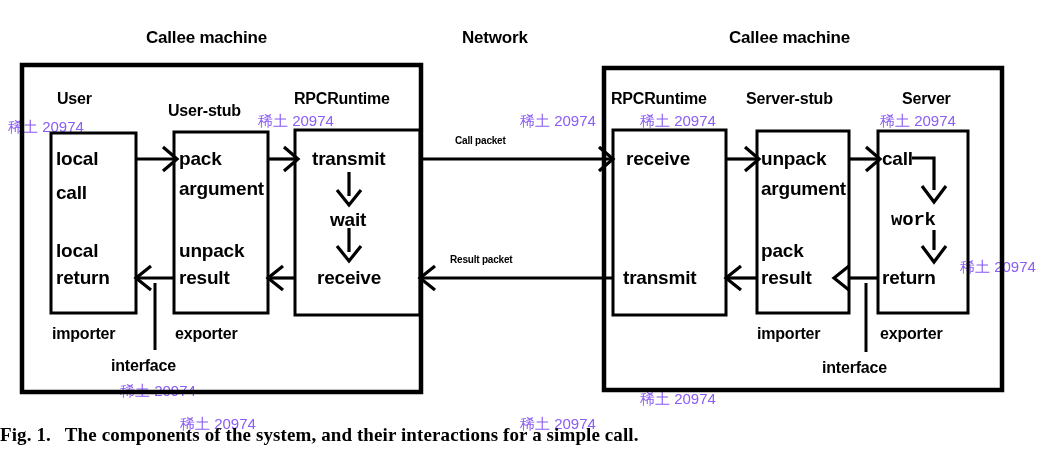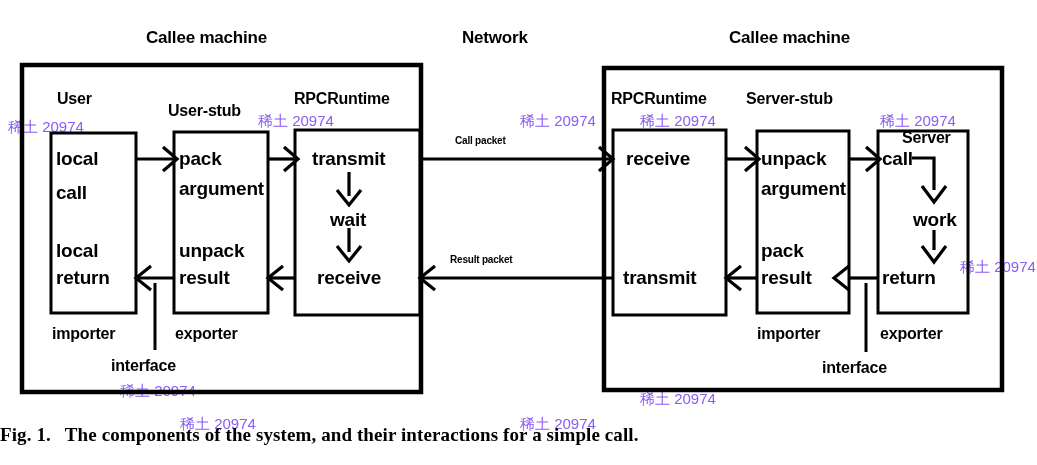--- a/index.html
+++ b/index.html
@@ -201,21 +201,21 @@
   <div class="lbl machine-title" style="left:146px; top:30px;">Callee machine</div>
   <div class="lbl machine-title" style="left:462px; top:30px;">Network</div>
   <div class="lbl machine-title" style="left:729px; top:30px;">Callee machine</div>
 
   <div class="lbl col-title" style="left:57px; top:91px;">User</div>
   <div class="lbl col-title" style="left:168px; top:91px;margin-top:12px;">User-stub</div>
   <div class="lbl col-title" style="left:294px; top:91px;">RPCRuntime</div>
 
   <div class="lbl col-title" style="left:611px; top:91px;">RPCRuntime</div>
   <div class="lbl col-title" style="left:746px; top:91px;">Server-stub</div>
-  <div class="lbl col-title" style="left:902px; top:91px;margin-top:39px;">Server</div>
+  <div class="lbl col-title" style="left:902px; top:91px;">Server</div>
 
   <div class="lbl cell-text" style="left:56px; top:151px;">local</div>
   <div class="lbl cell-text" style="left:56px; top:185px;">call</div>
   <div class="lbl cell-text" style="left:56px; top:243px;">local</div>
   <div class="lbl cell-text" style="left:56px; top:270px;">return</div>
 
   <div class="lbl cell-text" style="left:179px; top:151px;">pack</div>
   <div class="lbl cell-text" style="left:179px; top:181px;">argument</div>
   <div class="lbl cell-text" style="left:179px; top:243px;">unpack</div>
   <div class="lbl cell-text" style="left:179px; top:270px;">result</div>
@@ -226,21 +226,21 @@
 
   <div class="lbl cell-text" style="left:626px; top:151px;">receive</div>
   <div class="lbl cell-text" style="left:623px; top:270px;">transmit</div>
 
   <div class="lbl cell-text" style="left:761px; top:151px;">unpack</div>
   <div class="lbl cell-text" style="left:761px; top:181px;">argument</div>
   <div class="lbl cell-text" style="left:761px; top:243px;">pack</div>
   <div class="lbl cell-text" style="left:761px; top:270px;">result</div>
 
   <div class="lbl cell-text" style="left:882px; top:151px;">call</div>
-  <div class="lbl cell-text" style="left:913px; top:212px;">work</div>
+  <div class="lbl cell-text" style="left:891px; top:212px;font-family:Liberation Mono, monospace;">work</div>
   <div class="lbl cell-text" style="left:882px; top:270px;">return</div>
 
   <div class="lbl edge-label" style="left:455px; top:133px;">Call packet</div>
   <div class="lbl edge-label" style="left:450px; top:252px;">Result packet</div>
 
   <div class="lbl role-label" style="left:52px; top:326px;">importer</div>
   <div class="lbl role-label" style="left:175px; top:326px;">exporter</div>
   <div class="lbl role-label" style="left:111px; top:358px;">interface</div>
 
   <div class="lbl role-label" style="left:757px; top:326px;">importer</div>

